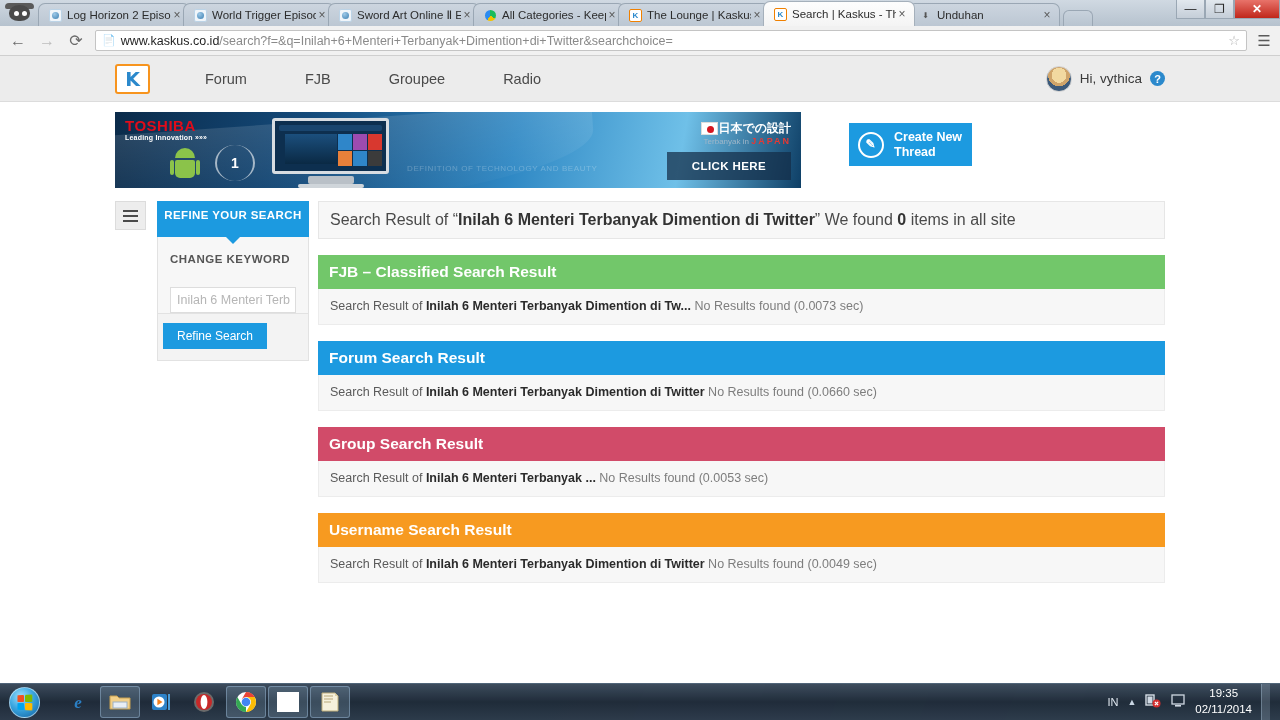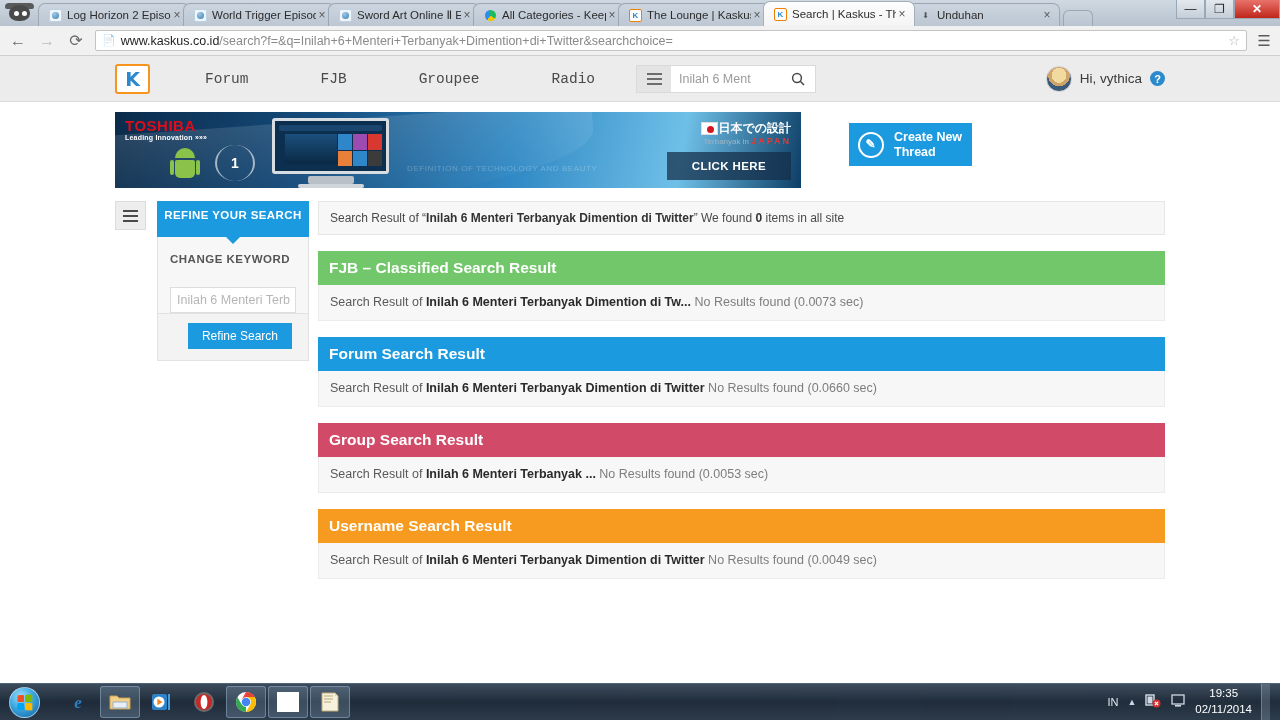--- a/index.html
+++ b/index.html
@@ -127,21 +127,21 @@
     height:46px; background:#ececec; border-bottom:1px solid #dcdcdc;
     display:flex; align-items:center;
   }
   .kas-inner { width:1050px; margin:0 auto; display:flex; align-items:center; height:46px;}
   .kas-logo {
     width:35px;height:30px;border:2px solid #f7941e;border-radius:3px;
     background:#fff; display:flex;align-items:center;justify-content:center;
     color:#2b89cc; font-weight:bold; font-size:19px; margin-right:26px;
     font-family:"DejaVu Sans", sans-serif;
   }
-  .kas-nav { display:flex; align-items:center; gap:14px;font-family:Liberation Mono, monospace; }
+  .kas-nav { display:flex; align-items:center; gap:0; }
   .kas-nav a { font-size:14.5px; color:#4a4a4a; text-decoration:none; padding:0 29px; }
   .kas-search {
     display:flex; align-items:center; margin-left:12px;
     height:28px; background:#e4e4e4; border:1px solid #dadada;
   }
   .kas-search .burger {
     width:34px;height:26px;display:flex;flex-direction:column;
     align-items:center;justify-content:center;gap:3px;background:#e4e4e4;
   }
   .kas-search .burger i { display:block;width:15px;height:2px;background:#6d6d6d;}
@@ -281,31 +281,31 @@
   .refine-body .ck-label {
     font-size:11.5px;font-weight:bold;color:#555;letter-spacing:.5px;margin-bottom:22px;
   }
   .refine-body .ck-input {
     width:100%;height:26px;background:#fff;border:1px solid #ddd;
     font-size:12.5px;color:#b6b6b6;display:flex;align-items:center;padding:0 6px;
     overflow:hidden;white-space:nowrap;
   }
   .refine-foot {
     border:1px solid #e2e2e2;border-top:none;background:#f3f3f3;
-    padding:9px 16px 11px; display:flex; justify-content:flex-end;
+    padding:9px 5px 11px; display:flex; justify-content:flex-start;
   }
   .btn-refine {
     background:#1c9ae0;color:#fff;font-size:12px;border:none;
     padding:6px 14px; cursor:pointer;
   }
 
   .main { flex:1 1 auto; margin-left:9px; }
   .result-head {
     background:#f7f7f7;border:1px solid #e6e6e6;
-    font-size:12px;color:#4a4a4a;padding:9px 11px;
+    font-size:16px;color:#4a4a4a;padding:9px 11px;
   }
   .result-head b { color:#333; }
   .section { margin-top:16px; }
   .sec-title {
     color:#fff;font-size:15.5px;font-weight:bold;padding:8px 11px;
   }
   .sec-title.green { background:#72c76a; }
   .sec-title.blue { background:#1c9ae0; }
   .sec-title.pink { background:#d14b69; }
   .sec-title.orange { background:#f79a20; }
@@ -431,34 +431,20 @@
   <div id="page">
 
     <div id="kas-header">
       <div class="kas-inner">
         <div class="kas-logo">K</div>
         <div class="kas-nav">
           <a href="#">Forum</a>
           <a href="#">FJB</a>
           <a href="#">Groupee</a>
           <a href="#">Radio</a>
-        </div>
-        <div class="kas-search">
-          <div class="burger">
-              <i></i>
-              <i></i>
-              <i></i>
-            </div>
-          <div class="sinput">Inilah 6 Ment</div>
-          <div class="smag">
-            <svg width="14" height="14" viewBox="0 0 14 14">
-                <circle cx="6" cy="6" r="4.4" stroke="#4a4a4a" stroke-width="1.5" fill="none"></circle>
-                <line x1="9.3" y1="9.3" x2="13" y2="13" stroke="#4a4a4a" stroke-width="1.6"></line>
-              </svg>
-          </div>
         </div>
         <div class="kas-user">
           <div class="avatar"></div>
           <span class="greet">Hi, vythica</span>
           <span class="help-icon">?</span>
         </div>
       </div>
     </div>
 
     <div id="banner-row">

